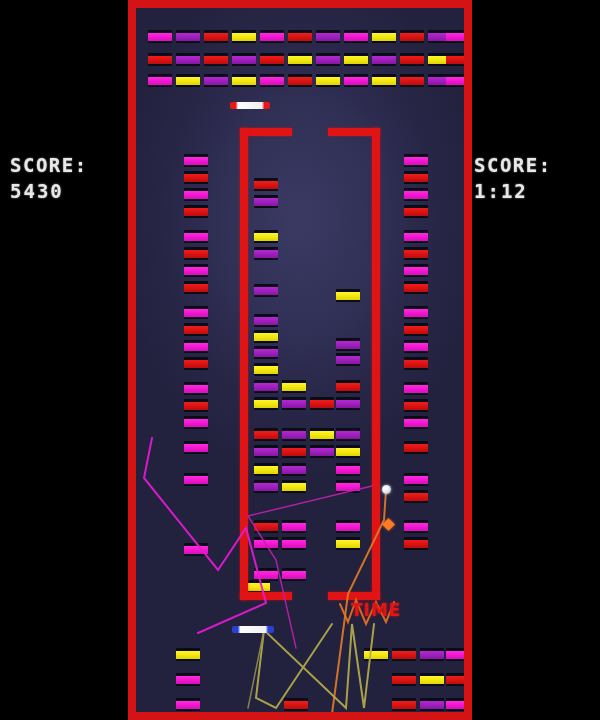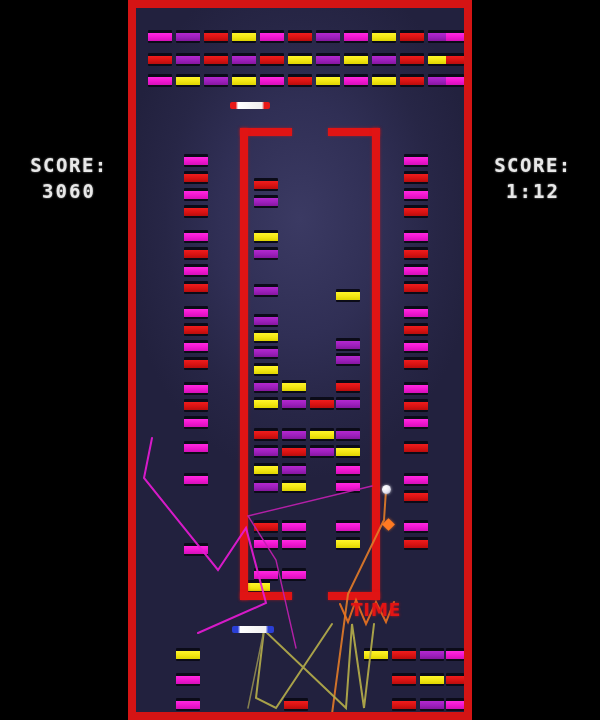--- a/index.html
+++ b/index.html
@@ -18,21 +18,21 @@
     background: #000000;
   }
   
   .hud {
     position: absolute;
     color: #e8e8e8;
     font-family: "DejaVu Sans Mono", monospace;
     font-size: 19px;
     font-weight: bold;
     letter-spacing: 1.5px;
-    text-align: center;
+    text-align: left;
     line-height: 26px;
     text-shadow: 0 0 2px #999;
   }
   #hud-left  { left: 10px;  top: 152px; width: 118px; }
   #hud-right { right: 8px;  top: 152px; width: 118px; }
   .hud-value { font-size: 19px; letter-spacing: 2px; }
 
   
   #playfield-border {
     position: absolute;
@@ -117,21 +117,21 @@
     box-shadow: 0 0 3px rgba(255,122,34,.8);
   }
 </style>
 </head>
 <body>
 
 <div id="screen">
 
   <div class="hud" id="hud-left">
     <div>SCORE:</div>
-    <div class="hud-value">3060</div>
+    <div class="hud-value">5430</div>
   </div>
 
   <div class="hud" id="hud-right">
     <div>SCORE:</div>
     <div class="hud-value">1:12</div>
   </div>
 
   <div id="playfield-border">
     <div id="playfield">
 

